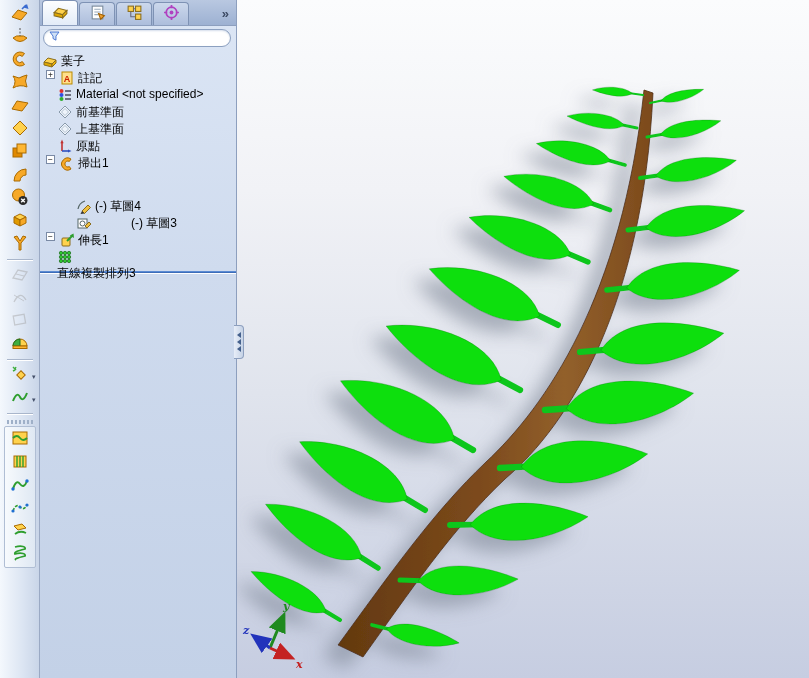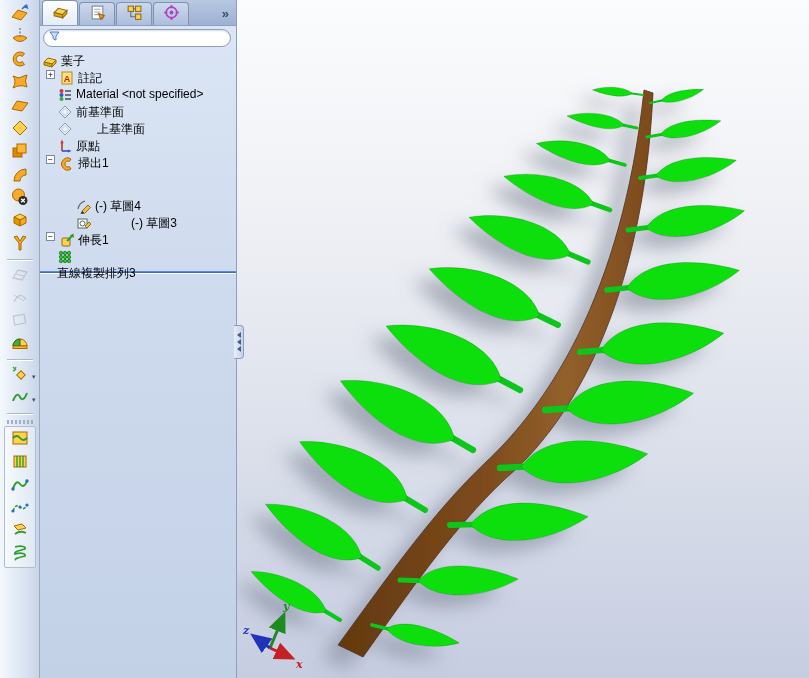--- a/index.html
+++ b/index.html
@@ -293,21 +293,21 @@
         </div>
         <div class="tree-row" style="padding-left: 17px;">
           <span class="icn">
             <svg viewBox="0 0 16 16" width="16" height="16">
               <polygon points="8,2 14,8 8,14 2,8" fill="#eef4fb" stroke="#8899aa"></polygon>
               <polygon points="8,4.5 11.5,8 8,11.5 4.5,8" fill="none" stroke="#b3c2d1"></polygon>
             </svg>
           </span>
           <span>前基準面</span>
         </div>
-        <div class="tree-row" style="padding-left: 17px; gap: 21px;">
+        <div class="tree-row" style="padding-left: 17px;">
           <span class="icn">
             <svg viewBox="0 0 16 16" width="16" height="16">
               <polygon points="8,2 14,8 8,14 2,8" fill="#eef4fb" stroke="#8899aa"></polygon>
               <polygon points="8,4.5 11.5,8 8,11.5 4.5,8" fill="none" stroke="#b3c2d1"></polygon>
             </svg>
           </span>
           <span>上基準面</span>
         </div>
         <div class="tree-row" style="padding-left: 17px;">
           <span class="icn">

